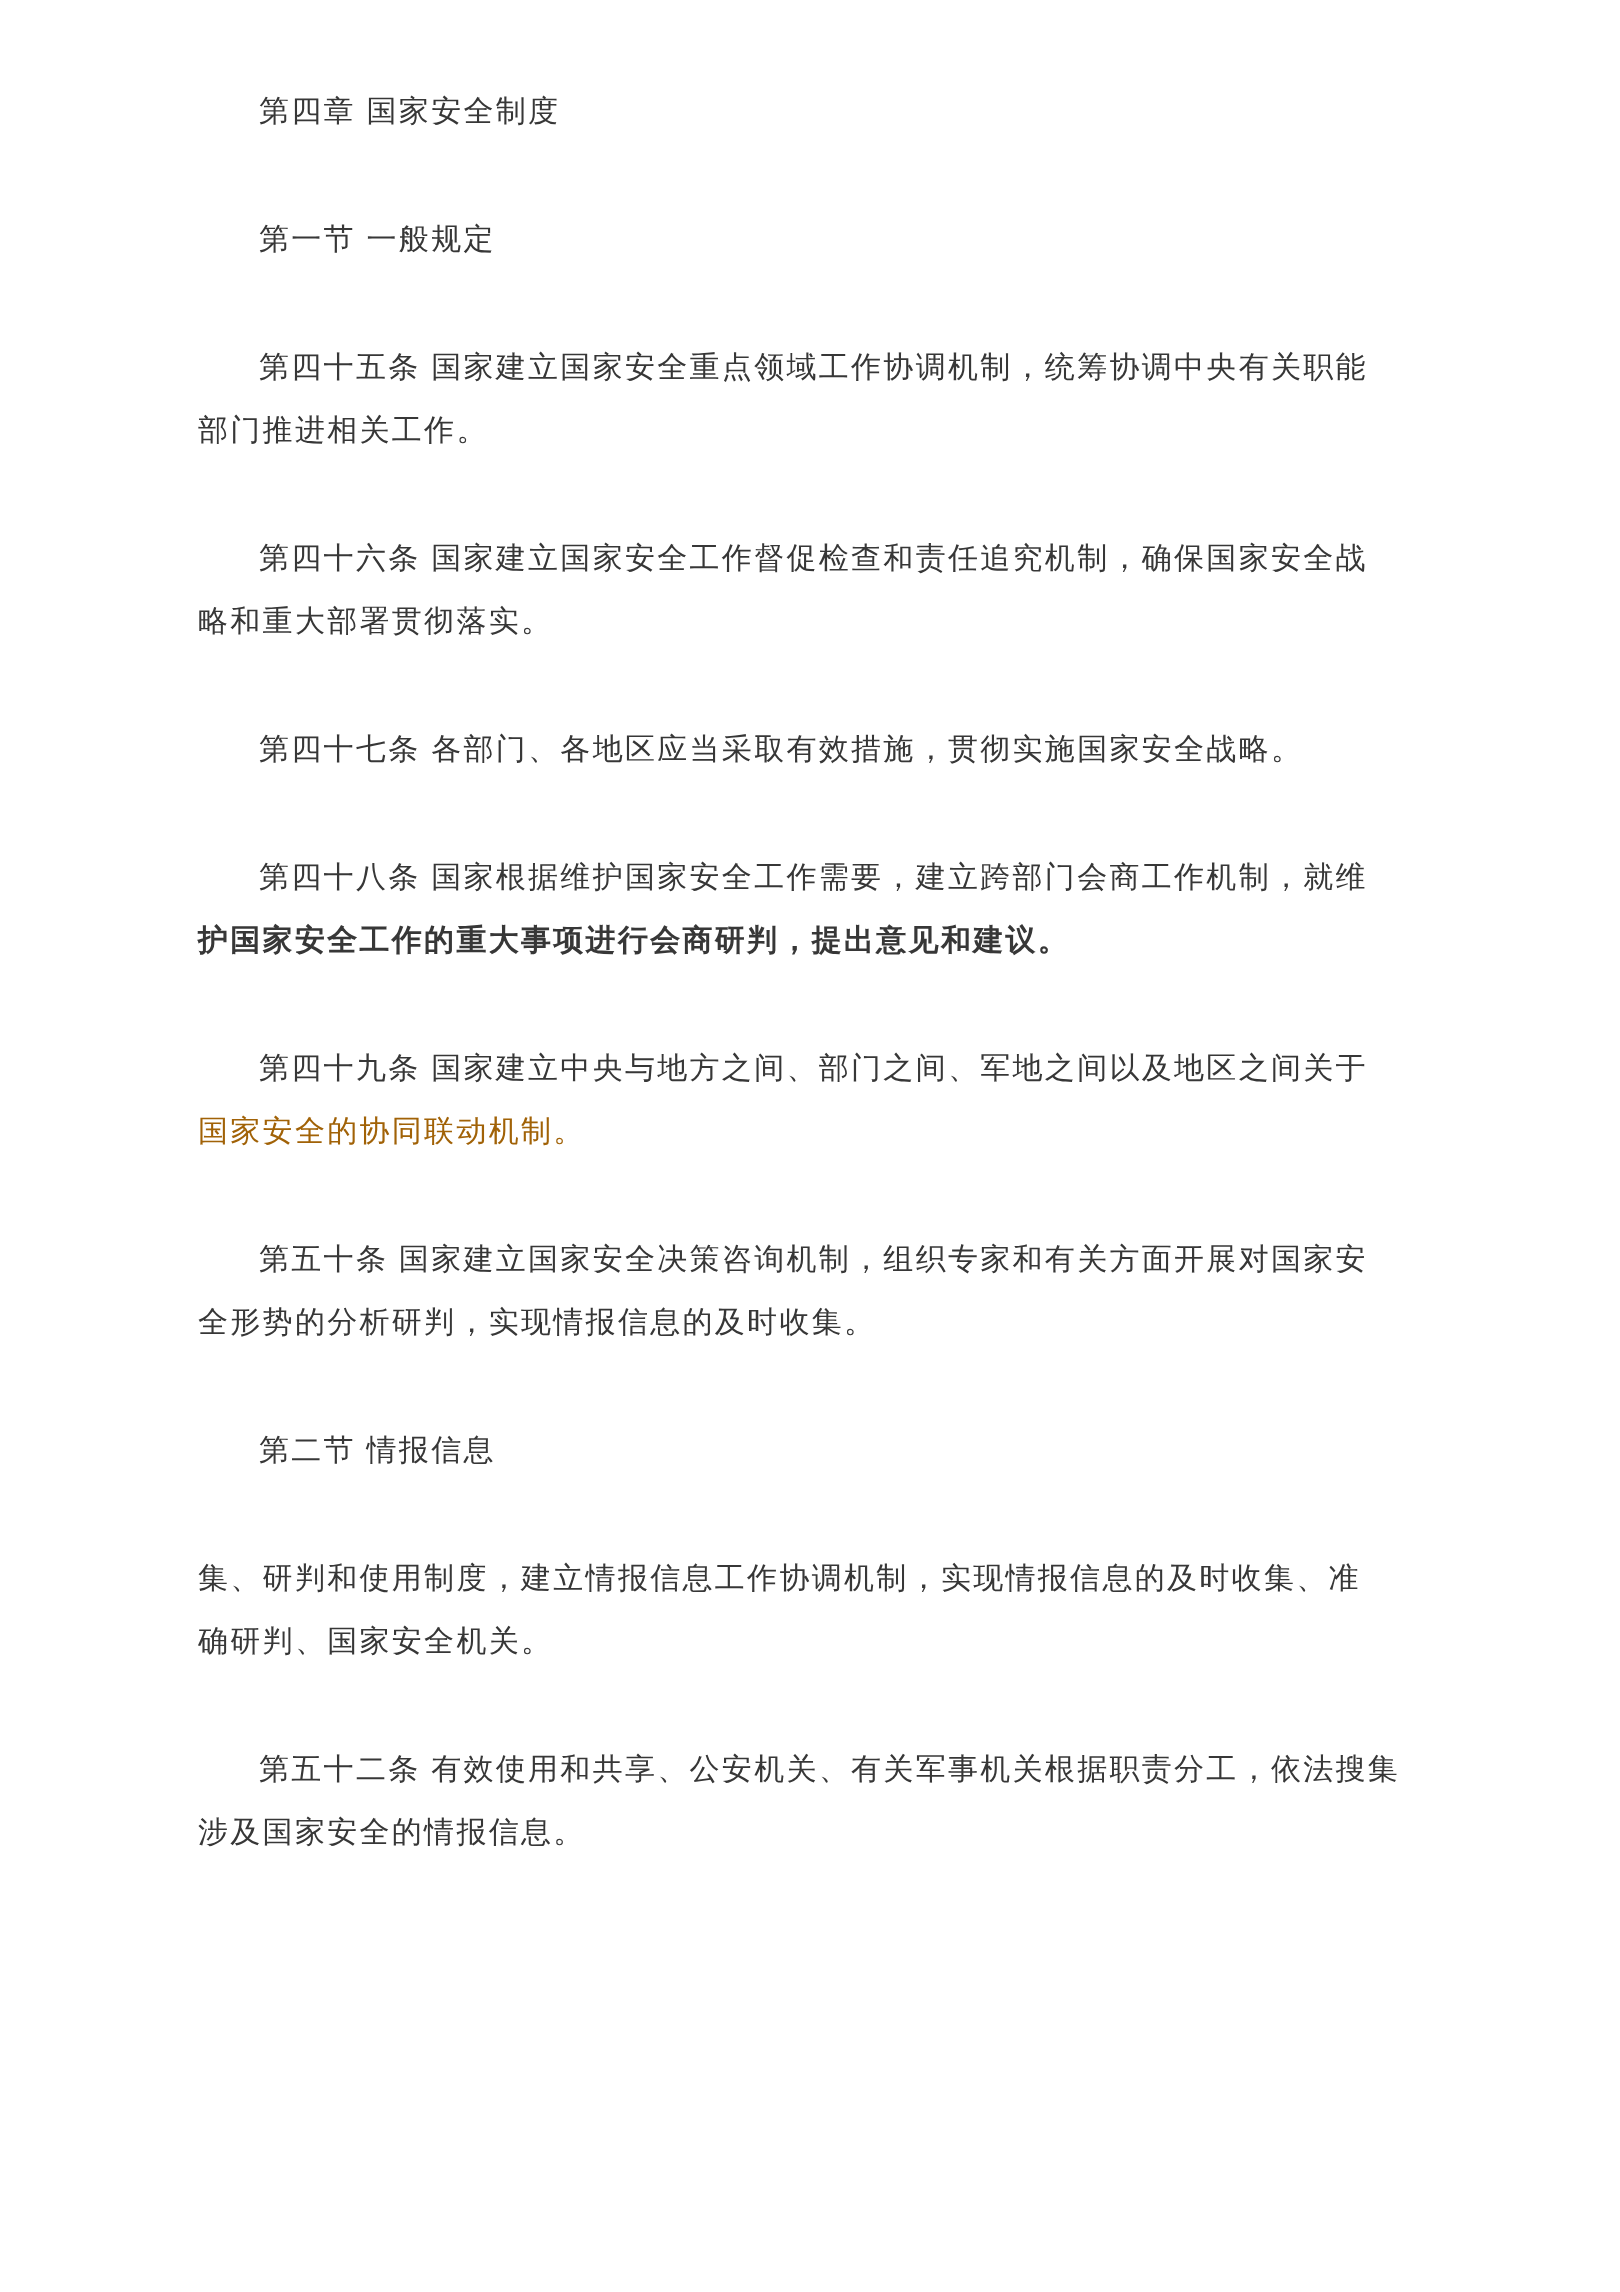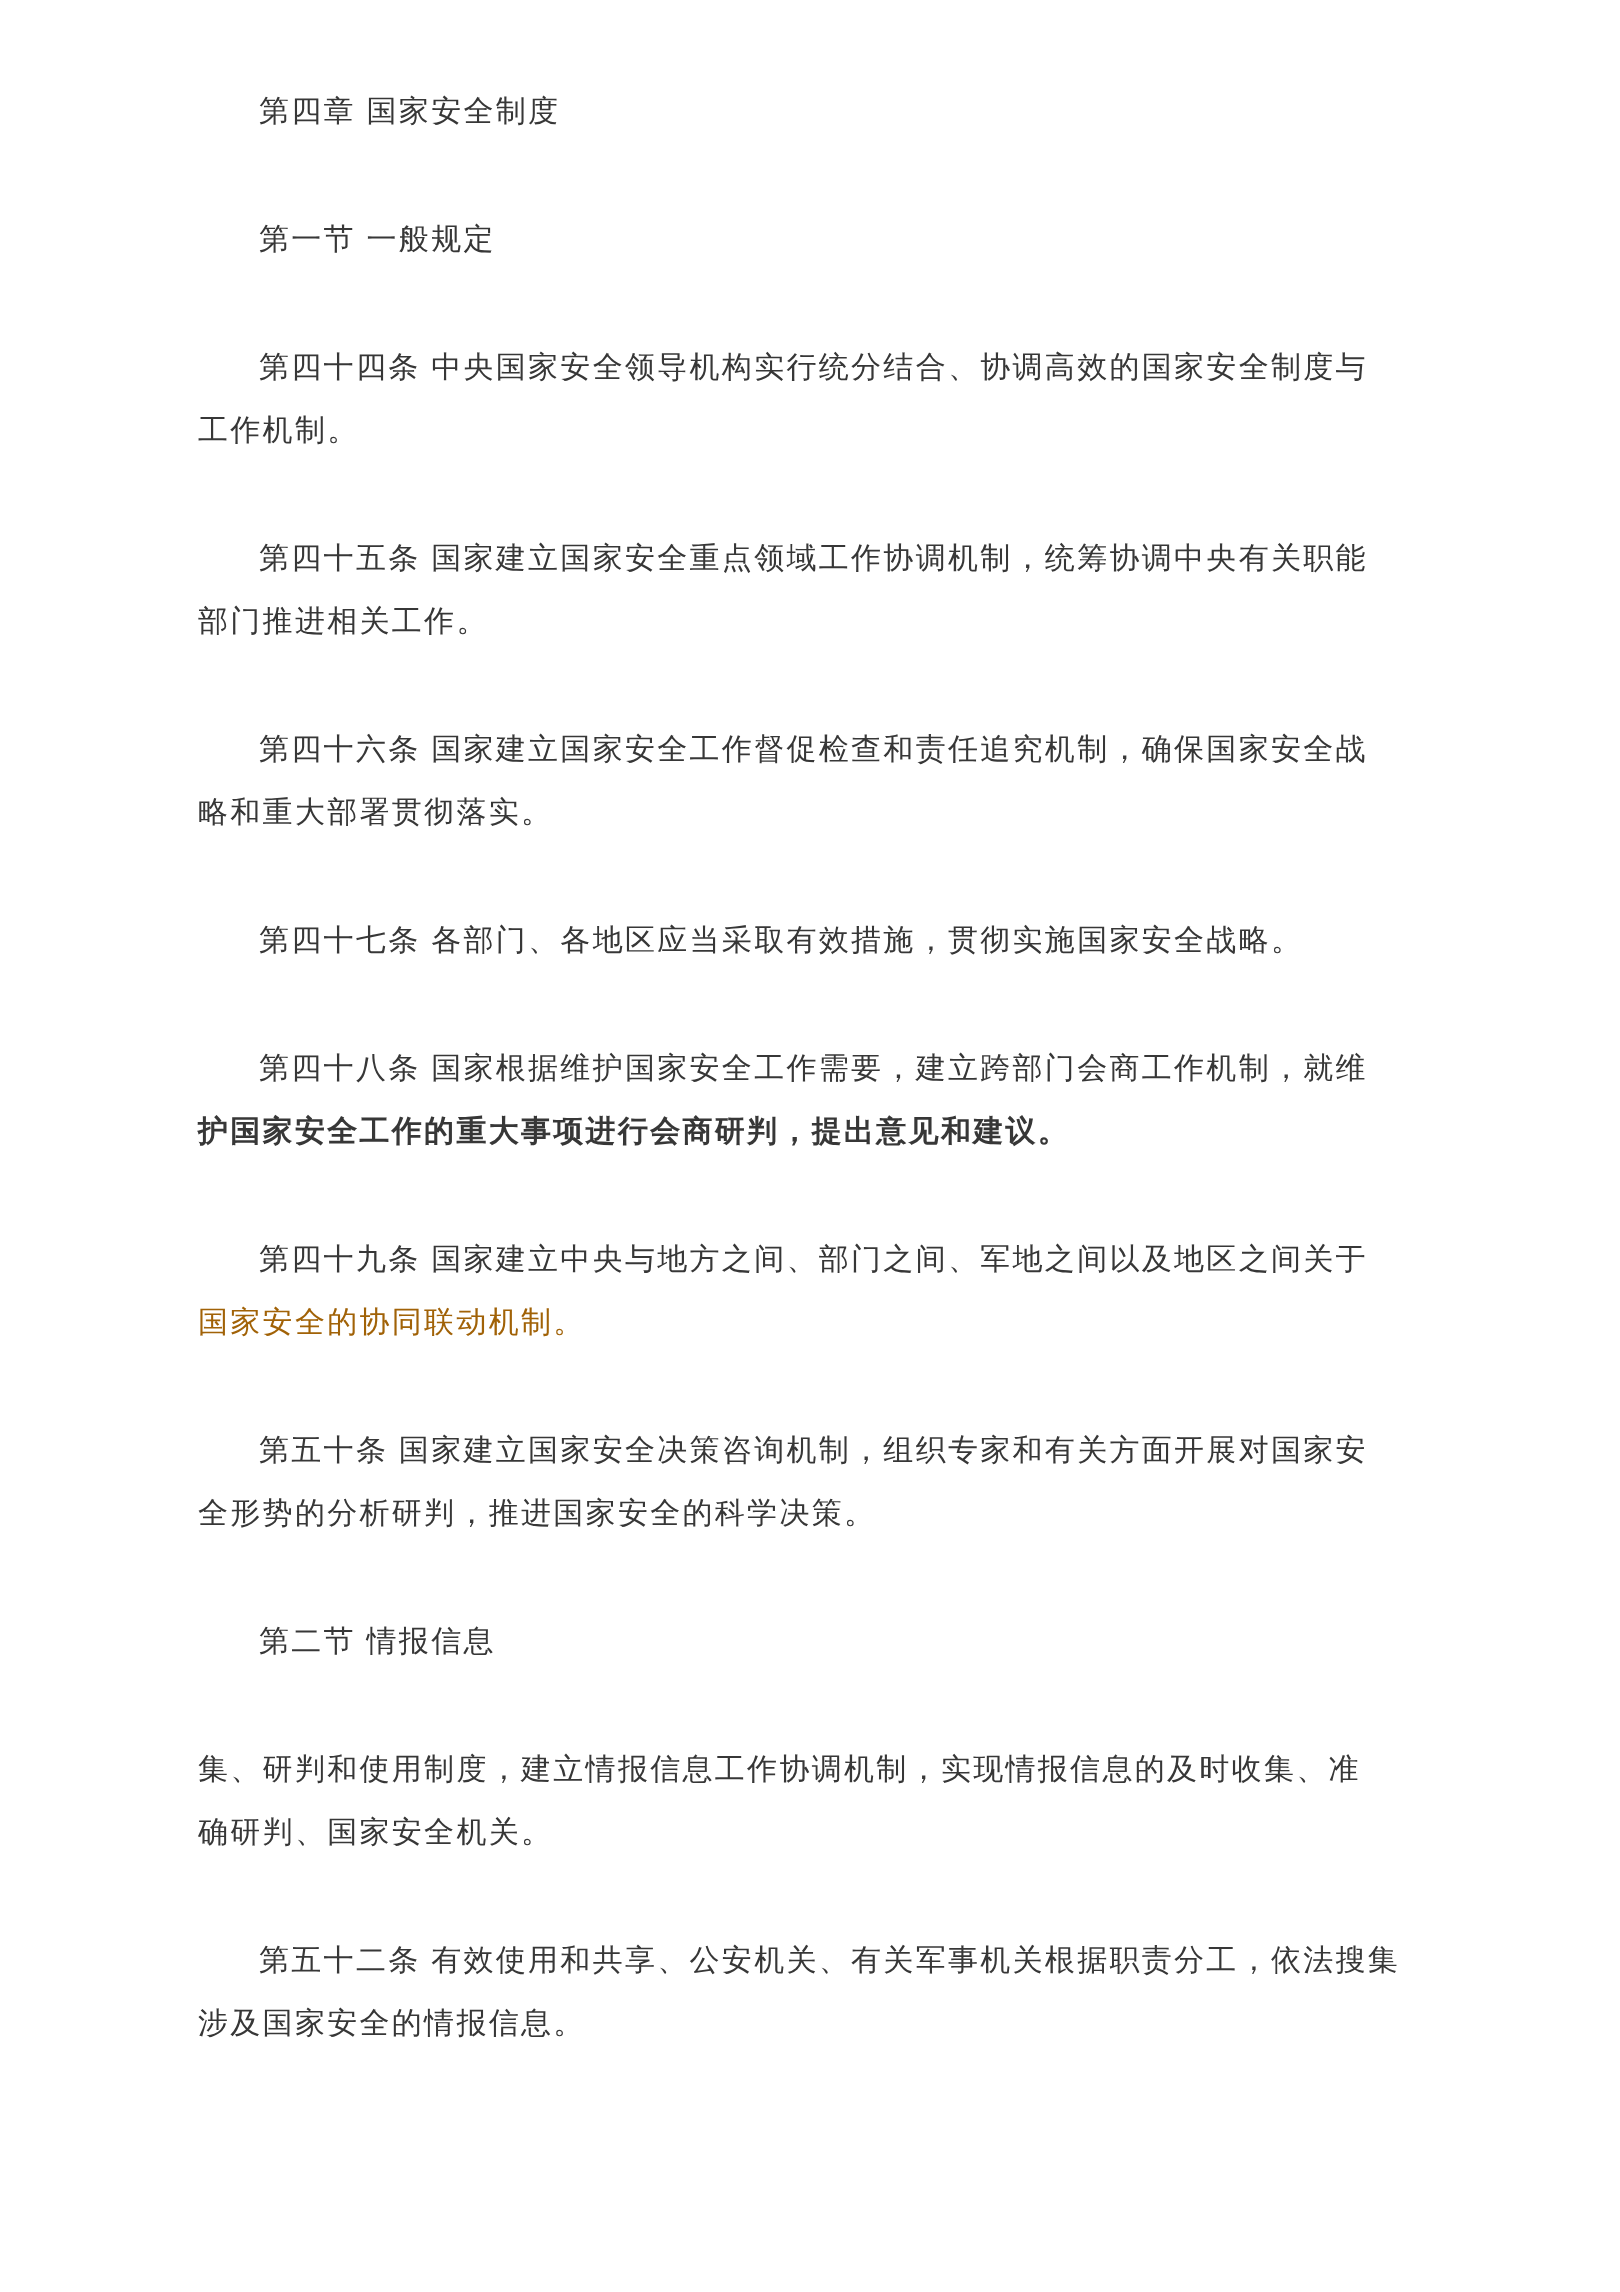--- a/index.html
+++ b/index.html
@@ -48,45 +48,41 @@
 <body style="background: rgb(255, 255, 255);">
 
 <main class="doc" id="doc-root">
     <div class="block chapter-heading">
       <div class="line indent" style="color: rgb(55, 55, 55);">第四章 国家安全制度</div>
     </div>
     <div class="block section-heading">
       <div class="line indent" style="color: rgb(55, 55, 55);">第一节 一般规定</div>
     </div>
     <div class="block article">
-      <div class="line indent fill" style="color: rgb(55, 55, 55);">第四十四条 中央国家安全领导机构实行统分结合、协调高效的国家安全制度与</div>
-      <div class="line" style="color: rgb(55, 55, 55);">工作机制。</div>
-    </div>
-    <div class="block article">
       <div class="line indent fill" style="color: rgb(55, 55, 55);">第四十五条 国家建立国家安全重点领域工作协调机制，统筹协调中央有关职能</div>
       <div class="line" style="color: rgb(55, 55, 55);">部门推进相关工作。</div>
     </div>
     <div class="block article">
       <div class="line indent fill" style="color: rgb(55, 55, 55);">第四十六条 国家建立国家安全工作督促检查和责任追究机制，确保国家安全战</div>
       <div class="line" style="color: rgb(55, 55, 55);">略和重大部署贯彻落实。</div>
     </div>
     <div class="block article">
       <div class="line indent" style="color: rgb(55, 55, 55);">第四十七条 各部门、各地区应当采取有效措施，贯彻实施国家安全战略。</div>
     </div>
     <div class="block article">
       <div class="line indent fill" style="color: rgb(55, 55, 55);">第四十八条 国家根据维护国家安全工作需要，建立跨部门会商工作机制，就维</div>
       <div class="line" style="color: rgb(55, 55, 55); font-weight: bold;">护国家安全工作的重大事项进行会商研判，提出意见和建议。</div>
     </div>
     <div class="block article">
       <div class="line indent fill" style="color: rgb(55, 55, 55);">第四十九条 国家建立中央与地方之间、部门之间、军地之间以及地区之间关于</div>
       <div class="line" style="color: #a16207;">国家安全的协同联动机制。</div>
     </div>
     <div class="block article">
       <div class="line indent fill" style="color: rgb(55, 55, 55);">第五十条 国家建立国家安全决策咨询机制，组织专家和有关方面开展对国家安</div>
-      <div class="line" style="color: rgb(55, 55, 55);">全形势的分析研判，推进国家安全的科学决策。</div>
+      <div class="line" style="color: rgb(55, 55, 55);">全形势的分析研判，实现情报信息的及时收集。</div>
     </div>
     <div class="block section-heading">
       <div class="line indent" style="color: rgb(55, 55, 55);">第二节 情报信息</div>
     </div>
     <div class="block article">
       <div class="line fill" style="color: rgb(55, 55, 55);">集、研判和使用制度，建立情报信息工作协调机制，实现情报信息的及时收集、准</div>
       <div class="line" style="color: rgb(55, 55, 55);">确研判、国家安全机关。</div>
     </div>
     <div class="block article">
       <div class="line indent fill" style="color: rgb(55, 55, 55);">第五十二条 有效使用和共享、公安机关、有关军事机关根据职责分工，依法搜集</div>

